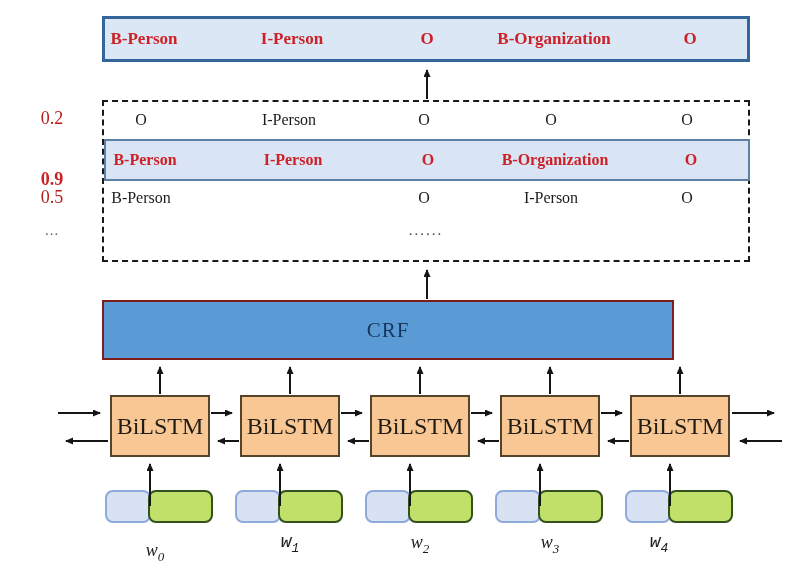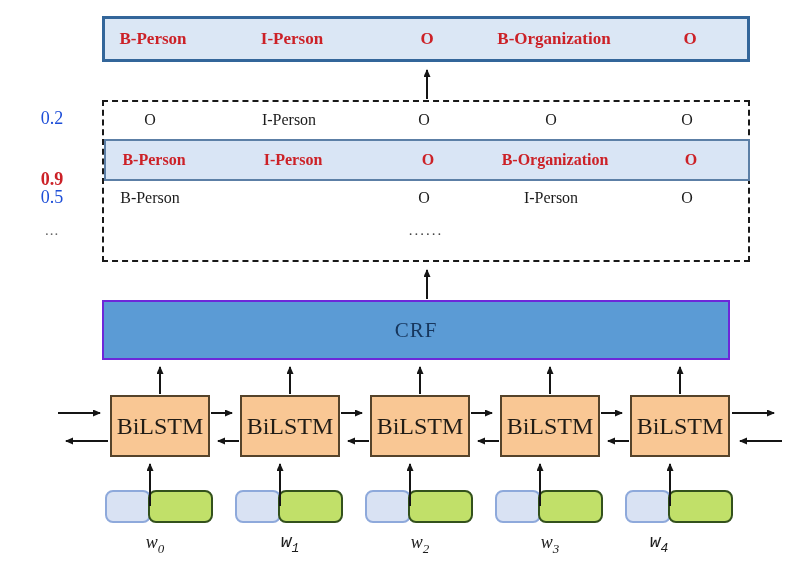--- a/index.html
+++ b/index.html
@@ -20,33 +20,33 @@
     background: #dbe7f5;
     border: 3px solid #33669a;
     box-sizing: border-box;
   }
   .col {
     position: absolute; top: 0; bottom: 0;
     display: flex; align-items: center;
     transform: translateX(-50%);
     white-space: nowrap;
   }
-  .c1 { left: 48px; }
+  .c1 { left: 39px; }
   .c2 { left: 187px; }
   .c3 { left: 322px; }
   .c4 { left: 449px; }
   .c5 { left: 585px; }
   .out-label { color: #cc2127; font-weight: bold; font-size: 17px; }
 
   
   .score {
     position: absolute;
     left: 22px; width: 60px; height: 22px;
     text-align: center;
-    font-size: 18px; color: #1d4ed8;
+    font-size: 18px; color: #b91c1c;
     line-height: 22px;
   }
   .s1 { top: 107px; }
   .s2 { top: 148px; color: #cc2127; font-weight: bold; margin-top: 20px; }
   .s3 { top: 186px; }
   .s4 { top: 219px; color: #666; font-size: 15px; letter-spacing: 1px; }
 
   
   .dashed-box {
     position: absolute;
@@ -75,23 +75,23 @@
     left: 102px; top: 218px; width: 648px; height: 24px;
     text-align: center;
     color: #444; font-size: 15px; letter-spacing: 2px;
     line-height: 24px;
   }
 
   
   .crf {
     position: absolute;
     left: 102px; top: 300px;
-    width: 628px; height: 60px;
+    width: 572px; height: 60px;
     background: #5b9bd5;
-    border: 2px solid #6d28d9;
+    border: 2px solid #7f1d1d;
     box-sizing: border-box;
     display: flex; align-items: center; justify-content: center;
   }
   .crf-label { color: #17365d; font-size: 21px; letter-spacing: 1px; }
 
   
   .bilstm {
     position: absolute;
     top: 395px; height: 62px; width: 100px;
     background: #f9c794;
@@ -125,21 +125,21 @@
     z-index: 2;
   }
 
   
   .word {
     position: absolute; top: 532px; height: 26px;
     transform: translateX(-50%);
     font-style: italic; font-size: 18px; color: #1c1c1c;
     white-space: nowrap;
   }
-  .w1 { left: 155px; } .w2 { left: 290px; font-family: Liberation Mono, monospace; } .w3 { left: 420px; text-align: center; }
+  .w1 { left: 155px; margin-top: 8px; } .w2 { left: 290px; font-family: Liberation Mono, monospace; } .w3 { left: 420px; text-align: center; }
   .w4 { left: 550px; } .w5 { left: 659px; font-family: Liberation Mono, monospace; }
   .word sub { font-size: 13px; font-style: italic; }
 
   
   .arrows {
     position: absolute; left: 0; top: 0;
     width: 810px; height: 578px;
     z-index: 5;
     pointer-events: none;
   }

